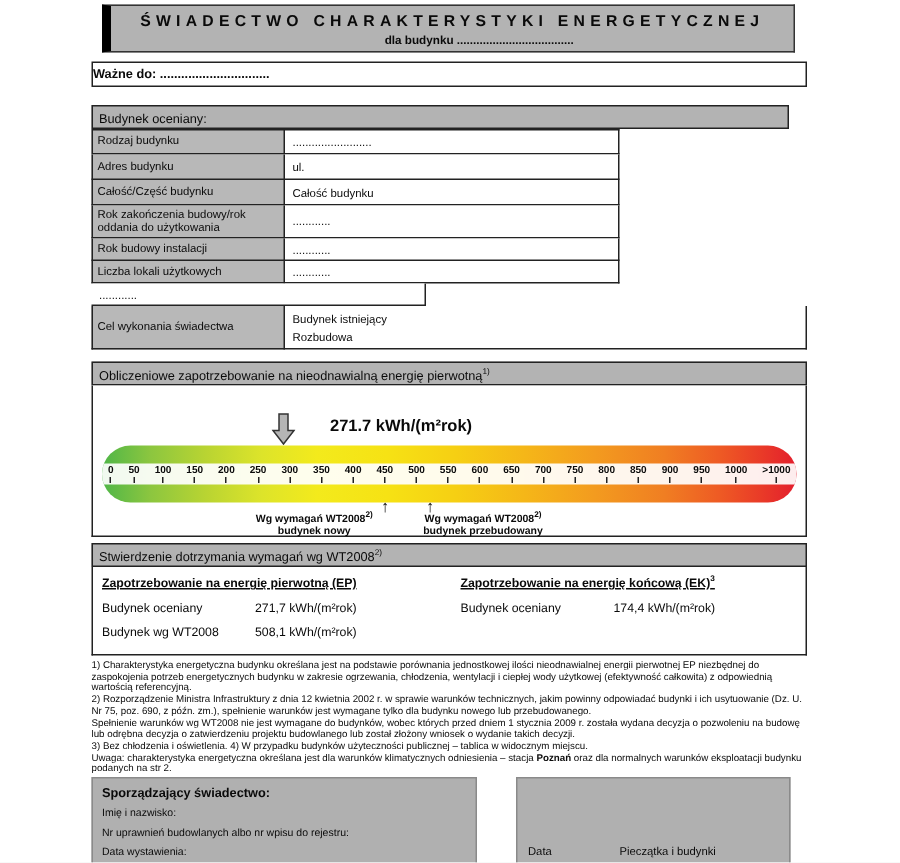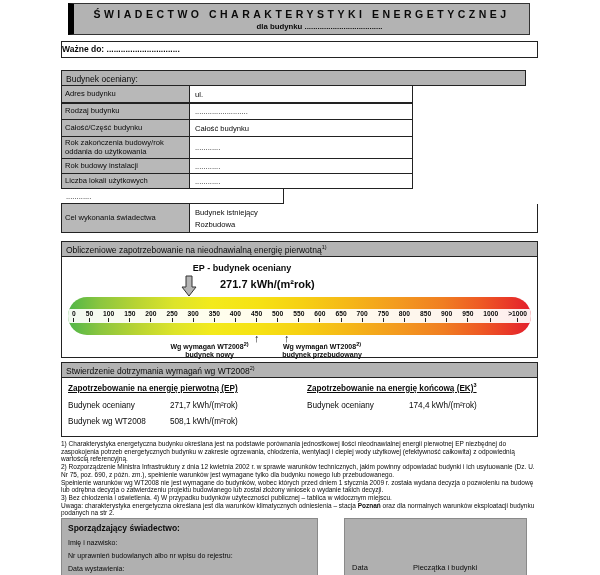--- a/index.html
+++ b/index.html
@@ -85,27 +85,27 @@
 
   <div class="cert-header">
     <div class="cert-title">ŚWIADECTWO CHARAKTERYSTYKI ENERGETYCZNEJ</div>
     <div class="cert-subtitle">dla budynku ....................................</div>
   </div>
 
   <div class="valid-box">Ważne do: ...............................</div>
 
   <div class="gray-bar bar-building">Budynek oceniany:</div>
   <div class="b-table">
-    <div class="b-row">
-      <div class="b-label h17">Adres budynku</div>
-      <div class="b-value h17">ul.</div>
-    </div>
     <div class="b-row first">
       <div class="b-label h17">Rodzaj budynku</div>
       <div class="b-value h17">.........................</div>
+    </div>
+    <div class="b-row">
+      <div class="b-label h17">Adres budynku</div>
+      <div class="b-value h17">ul.</div>
     </div>
     <div class="b-row">
       <div class="b-label h17">Całość/Część budynku</div>
       <div class="b-value h17">Całość budynku</div>
     </div>
     <div class="b-row">
       <div class="b-label h22">Rok zakończenia budowy/rok oddania do użytkowania</div>
       <div class="b-value h22">............</div>
     </div>
     <div class="b-row">
@@ -123,21 +123,20 @@
       <div class="b-label h29">Cel wykonania świadectwa</div>
       <div class="b-value wide h29">
         <div>Budynek istniejący</div>
         <div>Rozbudowa</div>
       </div>
     </div>
   </div>
 
   <div class="gray-bar bar-ep"><span>Obliczeniowe zapotrzebowanie na nieodnawialną energię pierwotną</span><sup>1)</sup></div>
   <div class="ep-body">
-    <div class="ep-title">EP - budynek oceniany</div>
     <div class="ep-marker">
       <svg width="16" height="22" viewBox="0 0 16 22">
           <path d="M5 1 h6 v11 h4 L8 21 1 12 h4 z" fill="#b5b5b5" stroke="#333" stroke-width="1"></path>
         </svg>
     </div>
     <div class="ep-value">271.7 kWh/(m²rok)</div>
     <div class="scale-bar">
       <div class="band" id="scale-ticks">
           <span class="tick">
             <span class="num">0</span>

